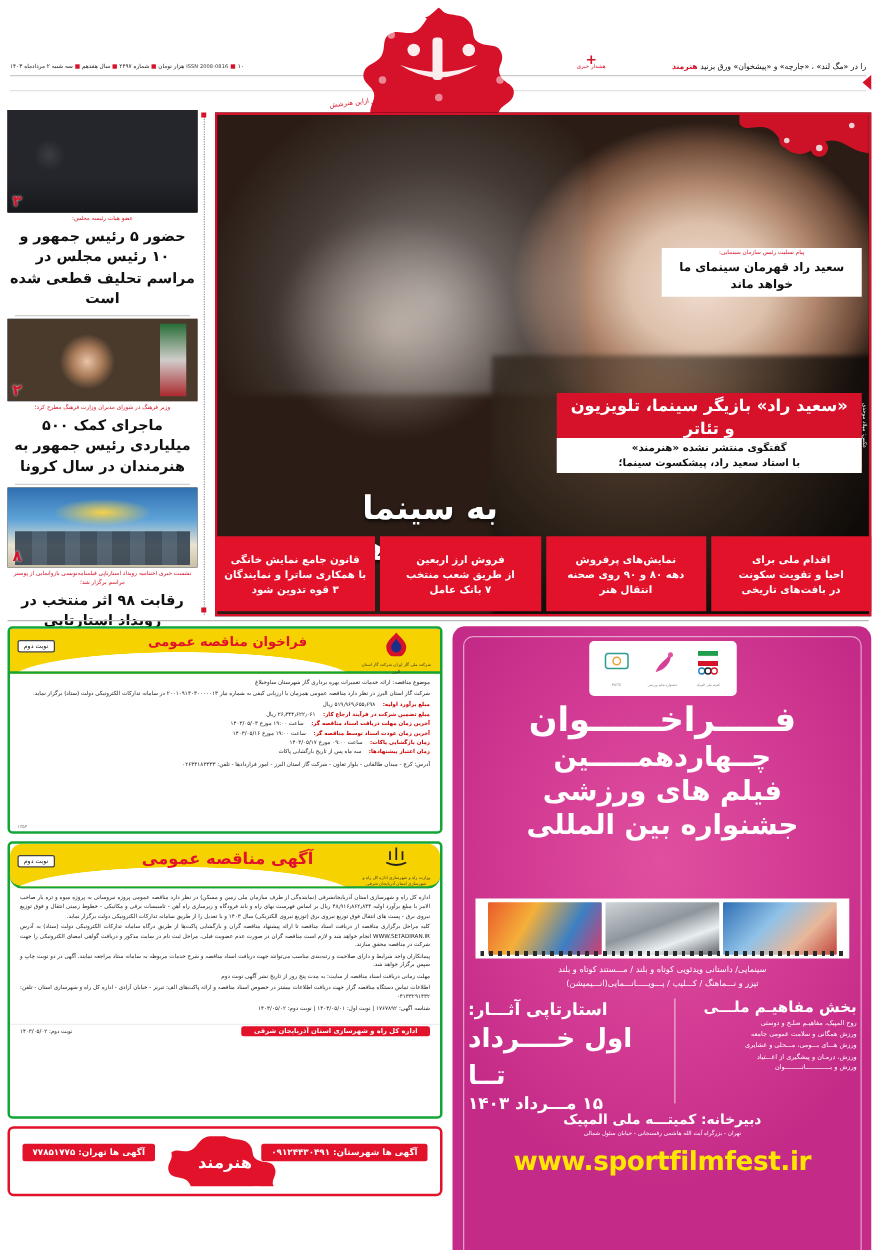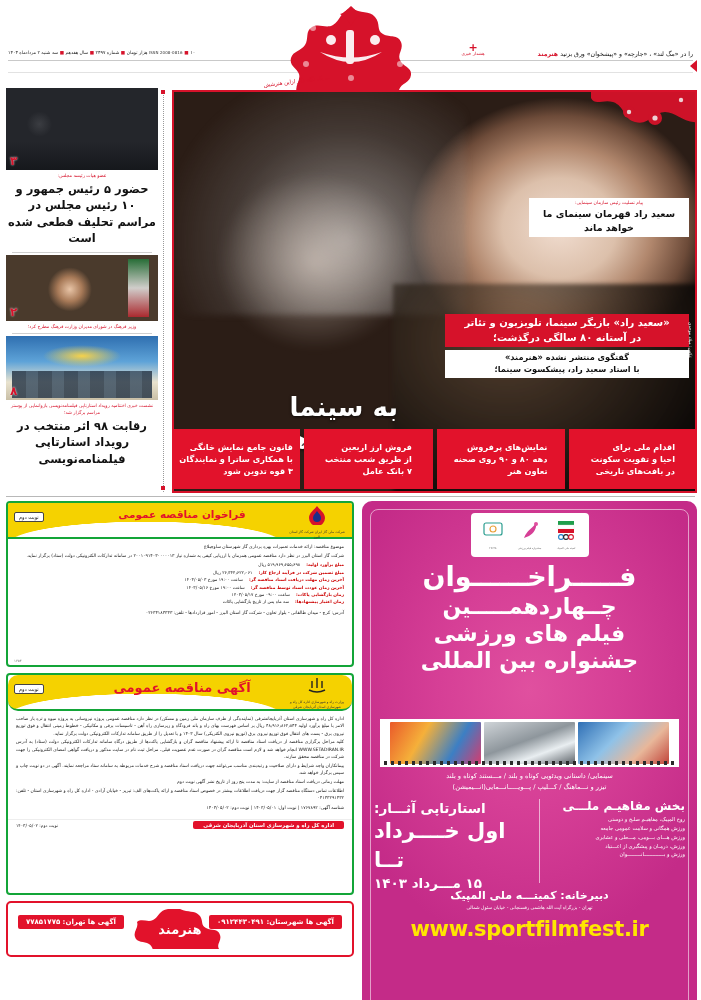--- a/index.html
+++ b/index.html
@@ -131,42 +131,42 @@
 
   .tag-white{
     position:absolute;background:#fff;padding:2px 5px 3px;
     text-align:center;line-height:1.4;
   }
   .tag-white .k{color:#d6122a;font-size:4.6px;display:block;margin-bottom:1px;}
   .tag-white .t{color:#111;font-size:9.5px;font-weight:bold;display:block;line-height:1.38;}
 
   .redbar{
     position:absolute;background:#d6122a;color:#fff;font-weight:bold;
-    font-size:10px;line-height:1.45;padding:2px 5px;text-align:center;
+    font-size:13px;line-height:1.45;padding:2px 5px;text-align:center;
   }
   .whitebar{
     position:absolute;background:#fff;color:#111;font-weight:bold;
     font-size:8.2px;line-height:1.45;padding:2px 5px;text-align:center;
   }
   .bighead{
     position:absolute;left:14px;top:300px;width:210px;
     color:#fff;font-weight:bold;font-size:26px;line-height:1.22;
     text-align:right;direction:rtl;
     text-shadow:0 1px 3px rgba(0,0,0,.75);
     letter-spacing:1px;
   }
 
   
   .teasers{
     position:absolute;left:172px;right:4px;bottom:4px;height:60px;
     display:flex;gap:4px;direction:rtl;
   }
   .teaser{
     flex:1;background:#e2122b;color:#fff;font-weight:bold;
-    font-size:8.2px;line-height:1.5;
+    font-size:8.2px;line-height:1.5;text-align:center;
     display:flex;align-items:center;justify-content:center;padding:2px 3px;
   }
 
   
   .midrule{position:relative;height:8px;}
   .midrule:before{
     content:"";position:absolute;left:6px;right:6px;top:3px;height:1px;
     background:#b8b8b8;
   }
 
@@ -414,20 +414,21 @@
 
       <div>
         <div class="rail-photo" style="height:66px">
           <div style="position:absolute;inset:0;background:
                radial-gradient(circle 22px at 42% 52%, #e8c4a6 0%, #a87a58 55%, #4a3a2c 100%),
                linear-gradient(110deg,#1f4a8a 0%,#3a6db5 28%,#8a3b2a 62%,#c2452f 100%);"></div>
           <div style="position:absolute;right:6%;top:6%;width:14%;height:88%;background:linear-gradient(180deg,#1f7a3a 0%,#f2f2f2 50%,#c2252f 100%);opacity:.8"></div>
           <div class="pnum">۲</div>
         </div>
         <div class="rail-kicker">وزیر فرهنگ در شورای مدیران وزارت فرهنگ مطرح کرد؛</div>
+        <div class="rail-head">ماجرای کمک ۵۰۰ میلیاردی رئیس جمهور به هنرمندان در سال کرونا</div>
       </div>
 
       <div class="rail-sep"></div>
 
       <div>
         <div class="rail-photo" style="height:64px">
           <div style="position:absolute;inset:0;background:
                linear-gradient(180deg,#2f6fb0 0%,#5ea3d8 40%,#e9e3cf 72%,#c9bfa6 100%);"></div>
           <div style="position:absolute;left:4%;bottom:4%;width:92%;height:42%;background:
                repeating-linear-gradient(90deg,#2b3a4a 0 14px,#3d5062 14px 26px);opacity:.85"></div>
@@ -491,21 +492,21 @@
         <span>
           <span>اقدام ملی برای</span><br>
           <span>احیا و تقویت سکونت</span><br>
           <span>در بافت‌های تاریخی</span>
         </span>
       </div>
       <div class="teaser">
         <span>
           <span>نمایش‌های پرفروش</span><br>
           <span>دهه ۸۰ و ۹۰ روی صحنه</span><br>
-          <span>تعاون هنر</span>
+          <span>انتقال هنر</span>
         </span>
       </div>
       <div class="teaser">
         <span>
           <span>فروش ارز اربعین</span><br>
           <span>از طریق شعب منتخب</span><br>
           <span>۷ بانک عامل</span>
         </span>
       </div>
       <div class="teaser">

